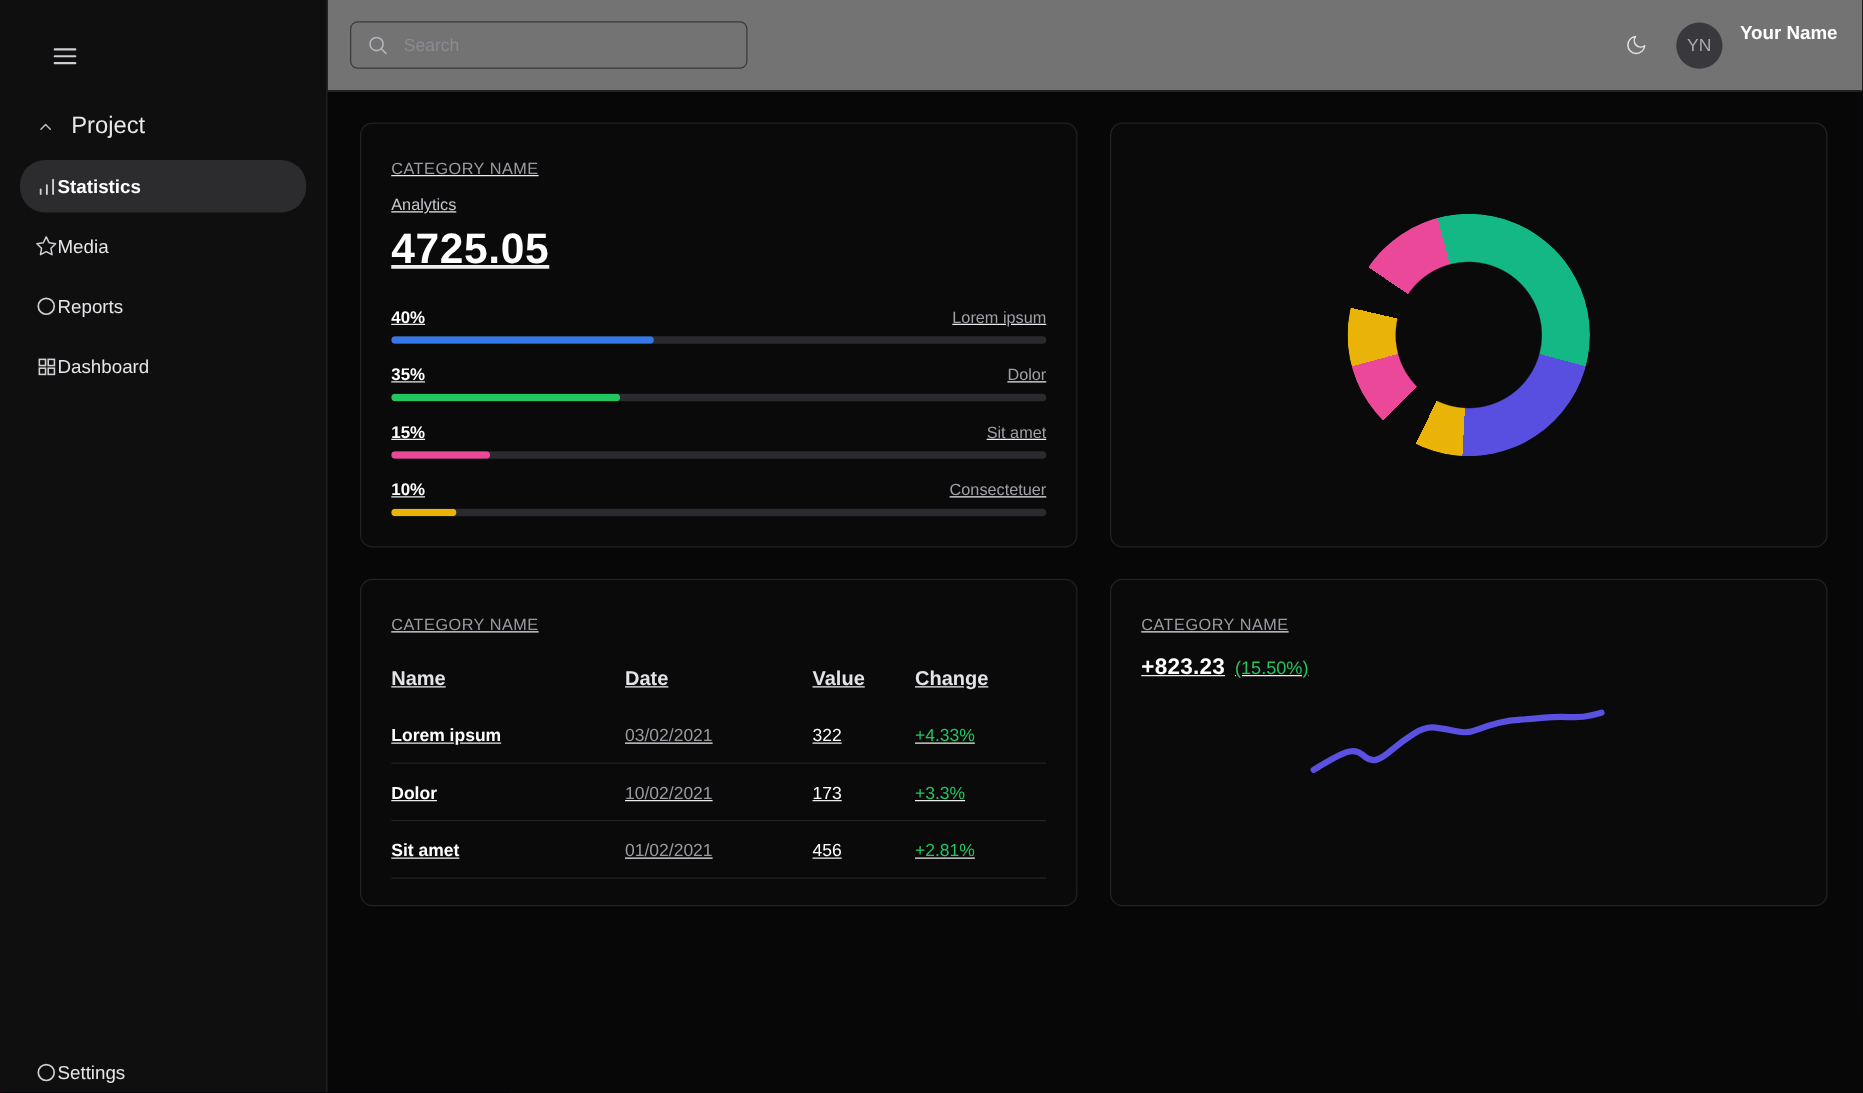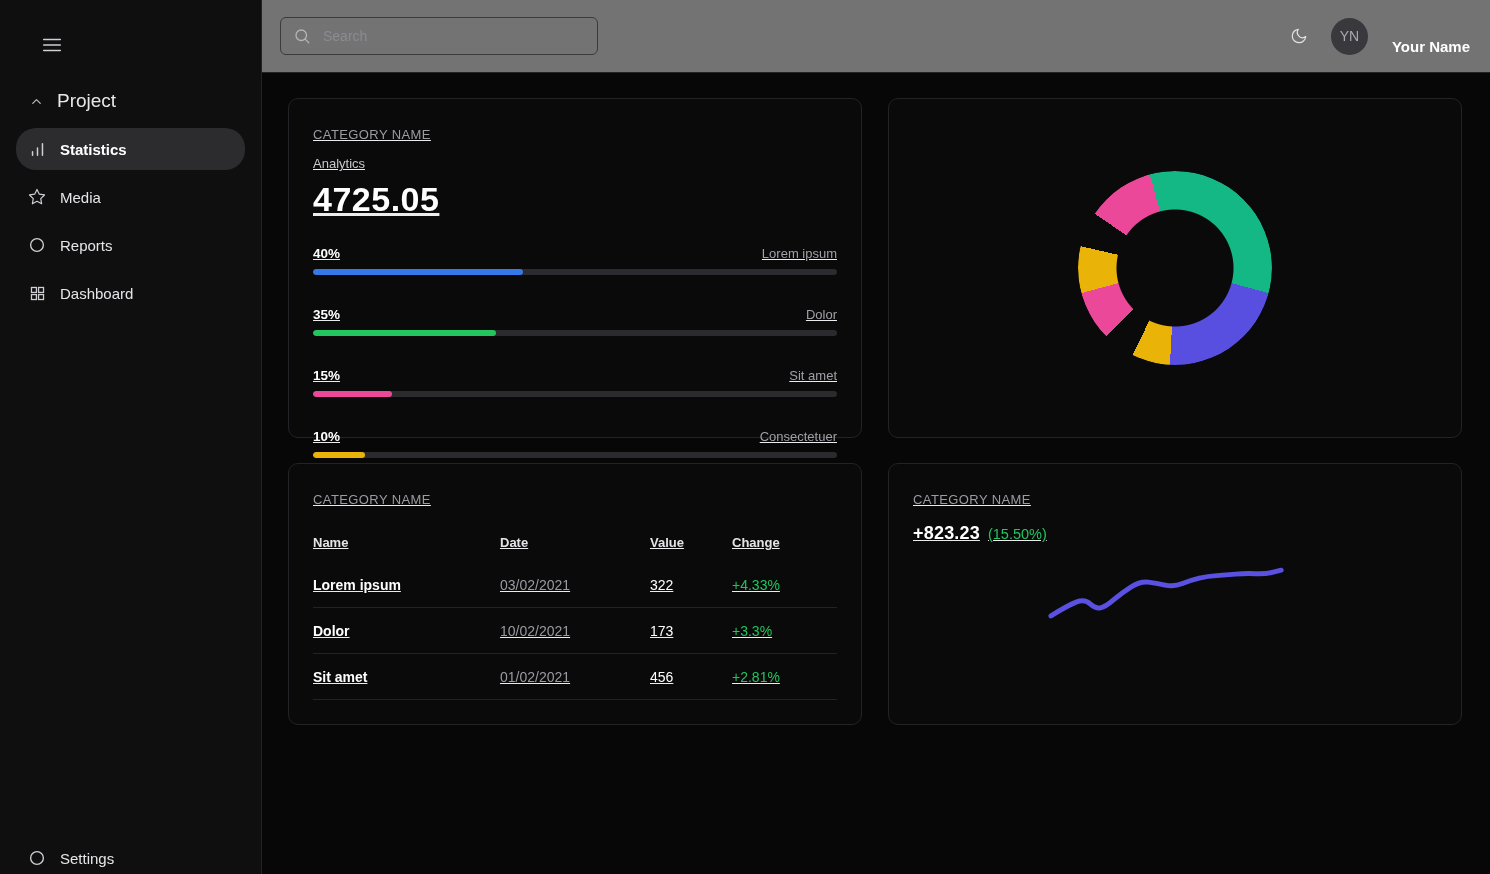--- a/index.html
+++ b/index.html
@@ -24,21 +24,21 @@
     width:24px;height:24px;margin:33px 0 0 24px;background:none;border:none;padding:0;
     color:#cfcfd4;cursor:pointer;display:flex;align-items:center;justify-content:center;
   }
   .nav-group-header{
     display:flex;align-items:center;gap:13px;height:26px;margin-top:31px;padding:0 4px 0 13px;
     color:#e8e8ea;font-size:19px;cursor:pointer;
   }
   .nav-group-header .chev{color:#b9b9bf;display:flex;}
   .nav-list{margin-top:14px;}
   .nav-item{
-    height:42px;display:flex;align-items:center;gap:14px;padding:0 12px;border-radius:20px;
+    height:42px;display:flex;align-items:center;padding:0 12px;border-radius:20px;
     font-size:15px;color:#e6e6e9;cursor:pointer;margin-top:6px;
   }
   .nav-item:first-child{margin-top:0;}
   .nav-item .nicon{width:18px;height:18px;display:flex;align-items:center;justify-content:center;color:#cfcfd4;}
   .nav-item.active{background:#2c2c2e;font-weight:bold;color:#fff;}
   .sidebar-footer{position:absolute;left:16px;right:16px;bottom:-5px;}
 
   
   .main{flex:1;display:flex;flex-direction:column;background:#070708;min-width:0;}
   .topbar{
@@ -49,21 +49,21 @@
     width:318px;height:38px;border:1px solid #3a3a3f;border-radius:6px;background:transparent;
     display:flex;align-items:center;gap:10px;padding:0 12px;box-sizing:border-box;color:#b5b5bb;
   }
   .search-box input{
     flex:1;background:transparent;border:none;outline:none;color:#e7e7ea;font-size:14px;
     font-family:"Liberation Sans", sans-serif;
   }
   .search-box input::placeholder{color:#8b8b92;}
   .topbar-right{margin-left:auto;display:flex;align-items:center;gap:15px;}
   .theme-btn{background:none;border:none;padding:0;color:#e2e2e6;cursor:pointer;display:flex;margin-right:8px;}
-  .user-chip{display:flex;align-items:flex-end;gap:24px;cursor:pointer;}
+  .user-chip{display:flex;align-items:flex-start;gap:14px;cursor:pointer;}
   .avatar{
     width:37px;height:37px;border-radius:50%;background:#39393d;color:#a9a9b0;
     display:flex;align-items:center;justify-content:center;font-size:14px;
   }
   .user-name{font-size:15px;font-weight:bold;color:#fff;}
 
   
   .content{
     flex:1;box-sizing:border-box;padding:25px 28px 0 26px;
     display:grid;grid-template-columns:574px 574px;grid-template-rows:340px 262px;
@@ -72,37 +72,37 @@
   .card{
     background:#0a0a0b;border:1px solid #232327;border-radius:10px;
     box-sizing:border-box;padding:24px;position:relative;text-decoration:underline;
   }
   .category-label{font-size:13px;color:#9b9ba2;letter-spacing:.4px;margin-top:4px;}
 
   
   .analytics-subtitle{font-size:13px;color:#c7c7cd;margin-top:14px;}
   .analytics-value{font-size:34px;font-weight:bold;color:#fff;margin-top:9px;letter-spacing:.5px;}
   .bars{margin-top:27px;}
-  .bar-row{margin-top:32px;}
+  .bar-row{margin-top:17px;}
   .bar-row:first-child{margin-top:0;}
   .bar-labels{display:flex;justify-content:space-between;align-items:baseline;font-size:13px;margin-bottom:8px;}
   .bar-percent{font-weight:bold;color:#fff;font-size:13.5px;}
   .bar-name{color:#a0a0a7;}
   .bar-track{height:6px;background:#2b2b2f;border-radius:3px;overflow:hidden;}
   .bar-fill{height:100%;border-radius:3px;}
 
   
   .donut{
     position:absolute;inset:0;margin:auto;border-radius:50%;
   }
 
   
   .data-table{margin-top:17px;}
   .t-head,.t-row{display:grid;grid-template-columns:187px 150px 82px 1fr;align-items:center;}
-  .t-head{font-size:13px;font-weight:bold;color:#e4e4e7;padding:11px 0 12px;}
+  .t-head{font-size:16px;font-weight:bold;color:#e4e4e7;padding:11px 0 12px;}
   .t-row{padding:15px 0 14px;border-bottom:1px solid #232327;font-size:14px;}
   .c-right{text-align:left;}
   .cell-name{font-weight:bold;color:#fff;}
   .cell-date{color:#9a9aa1;}
   .cell-value{color:#fff;}
 
   
   .trend-value-row{margin-top:16px;display:flex;align-items:baseline;gap:8px;}
   .trend-value{font-size:18px;font-weight:bold;color:#fff;letter-spacing:.2px;}
   .trend-change{font-size:14.5px;}

